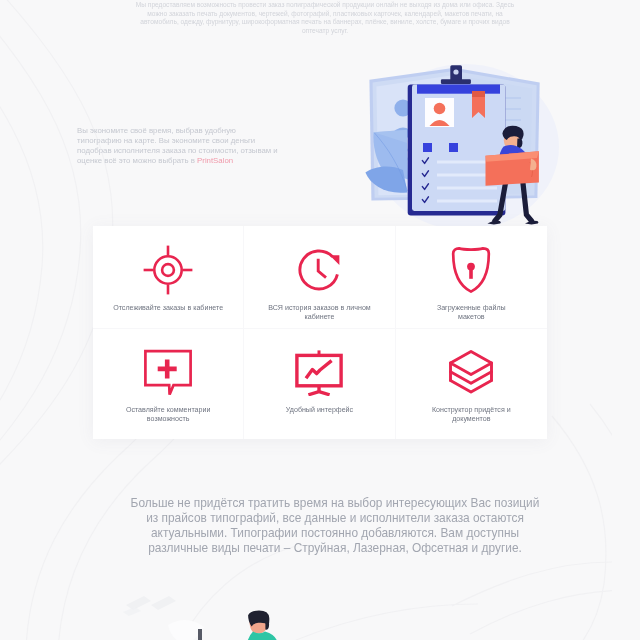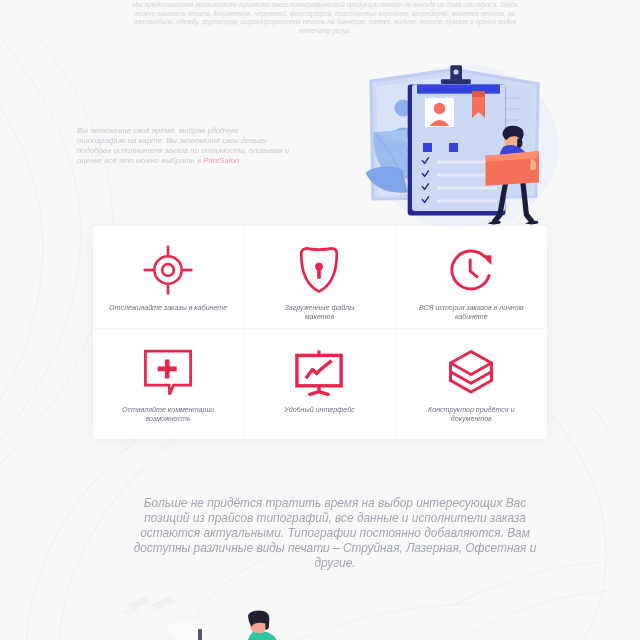--- a/index.html
+++ b/index.html
@@ -1,17 +1,17 @@
 <!DOCTYPE html>
 <html><head>
 <meta charset="utf-8">
 <style>
   html,body{margin:0;padding:0;}
   body{width:640px;height:640px;overflow:hidden;background:#f8f8f9;font-family:"Liberation Sans",sans-serif;}
-  .page{position:relative;width:612px;height:640px;overflow:hidden;font-style:italic;}
+  .page{position:relative;width:612px;height:640px;overflow:hidden;}
   .bgwave{position:absolute;inset:0;z-index:0;}
   .intro{position:absolute;left:128px;top:1px;width:394px;text-align:center;font-size:6.6px;line-height:8.5px;color:#d2d4da;z-index:2;}
   .lead{position:absolute;left:77px;top:126px;width:215px;font-size:7.8px;line-height:10.1px;color:#c5c8d0;z-index:2;}
   .lead .ln{display:block;white-space:nowrap;}
   .lead .hl{color:#f09aab;}
   .hero{position:absolute;left:345px;top:50px;width:240px;height:195px;z-index:1;}
   .cards{position:absolute;left:93px;top:226px;width:454px;height:213px;background:#fff;z-index:2;
      box-shadow:0 2px 16px rgba(105,110,130,.075);display:grid;grid-template-columns:1fr 1fr 1fr;grid-template-rows:103px 110px;}
   .card{position:relative;display:flex;flex-direction:column;align-items:center;justify-content:flex-start;box-sizing:border-box;}
   .card:nth-child(1),.card:nth-child(2),.card:nth-child(4),.card:nth-child(5){border-right:1px solid #f7f7f9;}
@@ -154,38 +154,38 @@
             <path d="M25 39.8V49.4"></path>
           <path d="M0.6 25H10.2"></path>
             <path d="M39.8 25H49.4"></path>
         </svg>
       </span>
       <span class="lbl"><span>Отслеживайте заказы в кабинете</span></span>
     </div>
 
     <div class="card">
       <span class="ico">
+        <svg viewBox="0 0 42 42" width="42" height="42" fill="none" stroke="#e8254f" stroke-width="2.9" stroke-linecap="butt">
+          <path d="M34.6 7.8 A19 19 0 1 0 39.4 25.4"></path>
+          <path d="M20.2 9.8 V22 L28 28.6" stroke-linecap="butt"></path>
+          <path d="M31.6 6.2 L41.4 6.2 L41.4 16 Z" fill="#e8254f" stroke="none"></path>
+        </svg>
+      </span>
+      <span class="lbl"><span>ВСЯ история заказов в личном</span><span class="l2">кабинете</span></span>
+    </div>
+
+    <div class="card">
+      <span class="ico">
         <svg viewBox="0 0 42 46" width="42" height="46" fill="none" stroke="#e8254f" stroke-width="2.7" stroke-linejoin="round" stroke-linecap="round">
           <path d="M3.2 6.4 C3.2 3.2 5.6 1.4 9 1.4 C14 3 28 3 33 1.4 C36.4 1.4 38.8 3.2 38.8 6.4 C38.8 27.4 31.4 39.4 21 44.6 C10.6 39.4 3.2 27.4 3.2 6.4 Z"></path>
           <circle cx="21" cy="19.6" r="3.9" fill="#e8254f" stroke="none"></circle>
           <path d="M21 22.4 V31.8" stroke-width="3.6" stroke-linecap="butt"></path>
         </svg>
       </span>
       <span class="lbl"><span>Загруженные файлы</span><span class="l2">макетов</span></span>
-    </div>
-
-    <div class="card">
-      <span class="ico">
-        <svg viewBox="0 0 42 42" width="42" height="42" fill="none" stroke="#e8254f" stroke-width="2.9" stroke-linecap="butt">
-          <path d="M34.6 7.8 A19 19 0 1 0 39.4 25.4"></path>
-          <path d="M20.2 9.8 V22 L28 28.6" stroke-linecap="butt"></path>
-          <path d="M31.6 6.2 L41.4 6.2 L41.4 16 Z" fill="#e8254f" stroke="none"></path>
-        </svg>
-      </span>
-      <span class="lbl"><span>ВСЯ история заказов в личном</span><span class="l2">кабинете</span></span>
     </div>
 
     <div class="card">
       <span class="ico">
         <svg viewBox="0 0 48 48" width="48" height="48" fill="none" stroke="#e8254f" stroke-width="2.7" stroke-linejoin="miter" stroke-linecap="butt">
           <path d="M1.4 3.2 H46.6 V37.2 H29.5 L25.6 46.6 L25.2 37.2 H1.4 Z"></path>
           <path d="M23.2 11.4 V30.4 M13.7 20.9 H32.7" stroke-width="4.6"></path>
         </svg>
       </span>
       <span class="lbl"><span>Оставляйте комментарии</span><span class="l2">возможность</span></span>

